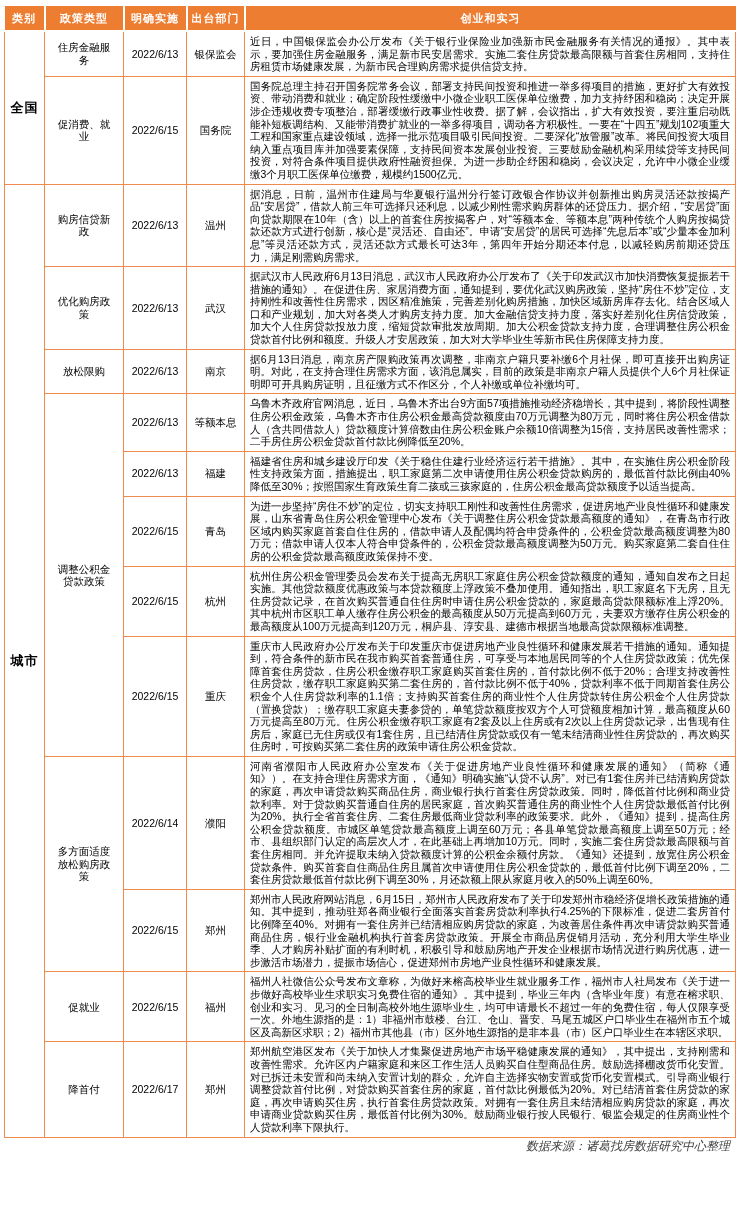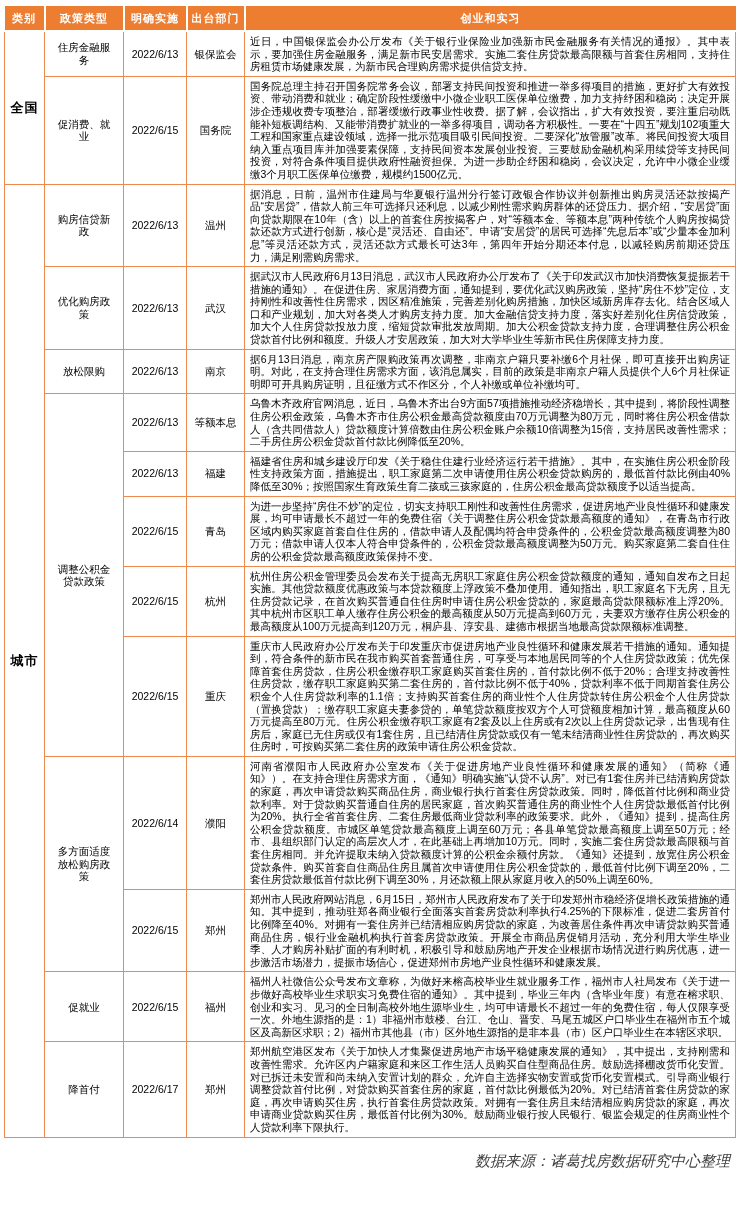--- a/index.html
+++ b/index.html
@@ -64,25 +64,25 @@
   td.date, td.dept{
     text-align:center;
     padding:15px 2px;
     white-space:nowrap;
   }
   td.content{
     text-align:justify;
     padding:3px 5px;
   }
   .source{
-    margin-top:14px;
+    margin-top:0;
     padding-right:6px;
     text-align:right;
     font-style:italic;
-    font-size:15px;
+    font-size:12px;
     color:var(--footer-text);
     font-family:"Liberation Serif",serif;
   }
 </style>
 </head>
 <body>
 
 <div class="page">
   <table class="policy">
     <colgroup>
@@ -141,21 +141,21 @@
           <td class="content">乌鲁木齐政府官网消息，近日，乌鲁木齐出台9方面57项措施推动经济稳增长，其中提到，将阶段性调整住房公积金政策，乌鲁木齐市住房公积金最高贷款额度由70万元调整为80万元，同时将住房公积金借款人（含共同借款人）贷款额度计算倍数由住房公积金账户余额10倍调整为15倍，支持居民改善性需求；二手房住房公积金贷款首付款比例降低至20%。</td>
         </tr>
         <tr>
           <td class="date">2022/6/13</td>
           <td class="dept">福建</td>
           <td class="content">福建省住房和城乡建设厅印发《关于稳住住建行业经济运行若干措施》。其中，在实施住房公积金阶段性支持政策方面，措施提出，职工家庭第二次申请使用住房公积金贷款购房的，最低首付款比例由40%降低至30%；按照国家生育政策生育二孩或三孩家庭的，住房公积金最高贷款额度予以适当提高。</td>
         </tr>
         <tr>
           <td class="date">2022/6/15</td>
           <td class="dept">青岛</td>
-          <td class="content">为进一步坚持“房住不炒”的定位，切实支持职工刚性和改善性住房需求，促进房地产业良性循环和健康发展，均可申请最长不超过一年的免费住宿《关于调整住房公积金贷款最高额度的通知》，在青岛市行政区域内购买家庭首套自住住房的，借款申请人及配偶均符合申贷条件的，公积金贷款最高额度调整为80万元；借款申请人仅本人符合申贷条件的，公积金贷款最高额度调整为50万元。购买家庭第二套自住住房的公积金贷款最高额度政策保持不变。</td>
+          <td class="content">为进一步坚持“房住不炒”的定位，切实支持职工刚性和改善性住房需求，促进房地产业良性循环和健康发展，山东省青岛住房公积金管理中心发布《关于调整住房公积金贷款最高额度的通知》，在青岛市行政区域内购买家庭首套自住住房的，借款申请人及配偶均符合申贷条件的，公积金贷款最高额度调整为80万元；借款申请人仅本人符合申贷条件的，公积金贷款最高额度调整为50万元。购买家庭第二套自住住房的公积金贷款最高额度政策保持不变。</td>
         </tr>
         <tr>
           <td class="date">2022/6/15</td>
           <td class="dept">杭州</td>
           <td class="content">杭州住房公积金管理委员会发布关于提高无房职工家庭住房公积金贷款额度的通知，通知自发布之日起实施。其他贷款额度优惠政策与本贷款额度上浮政策不叠加使用。通知指出，职工家庭名下无房，且无住房贷款记录，在首次购买普通自住住房时申请住房公积金贷款的，家庭最高贷款限额标准上浮20%。其中杭州市区职工单人缴存住房公积金的最高额度从50万元提高到60万元，夫妻双方缴存住房公积金的最高额度从100万元提高到120万元，桐庐县、淳安县、建德市根据当地最高贷款限额标准调整。</td>
         </tr>
         <tr>
           <td class="date">2022/6/15</td>
           <td class="dept">重庆</td>
           <td class="content">重庆市人民政府办公厅发布关于印发重庆市促进房地产业良性循环和健康发展若干措施的通知。通知提到，符合条件的新市民在我市购买首套普通住房，可享受与本地居民同等的个人住房贷款政策；优先保障首套住房贷款，住房公积金缴存职工家庭购买首套住房的，首付款比例不低于20%；合理支持改善性住房贷款，缴存职工家庭购买第二套住房的，首付款比例不低于40%，贷款利率不低于同期首套住房公积金个人住房贷款利率的1.1倍；支持购买首套住房的商业性个人住房贷款转住房公积金个人住房贷款（置换贷款）；缴存职工家庭夫妻参贷的，单笔贷款额度按双方个人可贷额度相加计算，最高额度从60万元提高至80万元。住房公积金缴存职工家庭有2套及以上住房或有2次以上住房贷款记录，出售现有住房后，家庭已无住房或仅有1套住房，且已结清住房贷款或仅有一笔未结清商业性住房贷款的，再次购买住房时，可按购买第二套住房的政策申请住房公积金贷款。</td>

